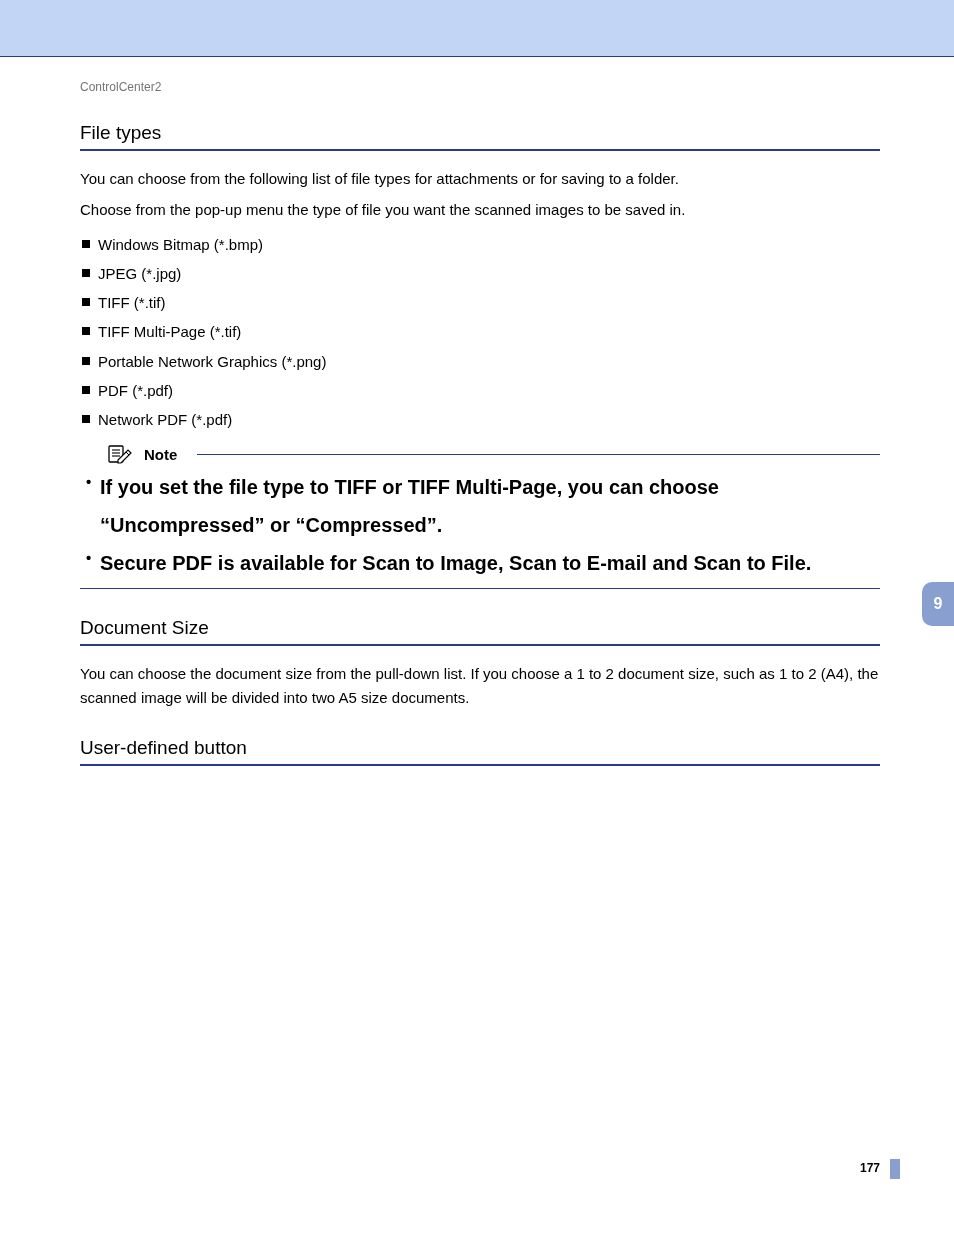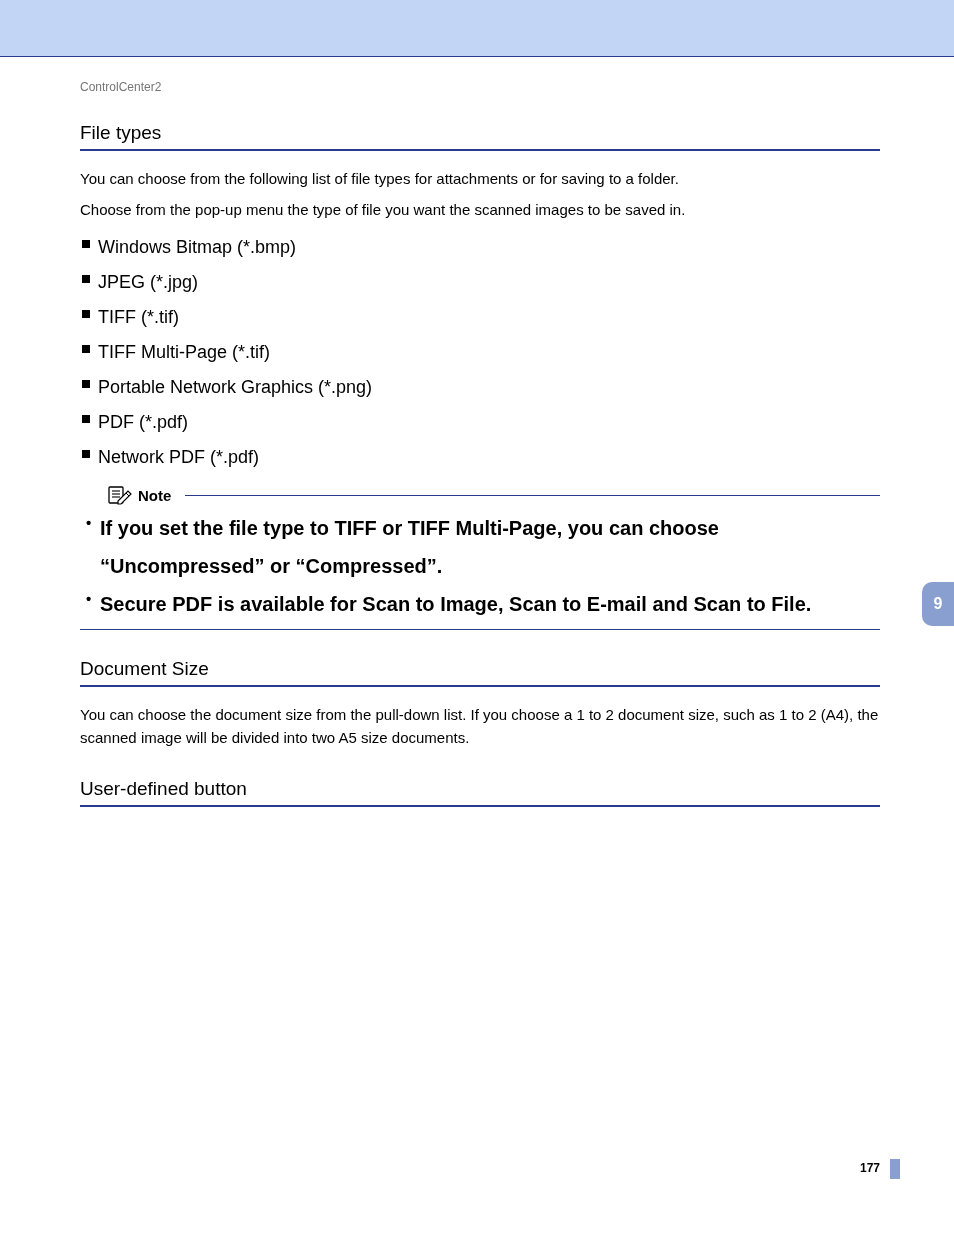--- a/index.html
+++ b/index.html
@@ -52,37 +52,37 @@
   }
   .para b { font-weight: normal; }
   ul.square-list {
     list-style: none;
     margin-top: 4px;
     margin-bottom: 10px;
   }
   ul.square-list li {
     position: relative;
     padding-left: 18px;
-    font-size: 18px;
+    font-size: 15px;
     line-height: 1.95;
   }
   ul.square-list li::before {
     content: "";
     position: absolute;
     left: 2px;
     top: 10px;
     width: 8px;
     height: 8px;
     background: #000;
   }
   .note-block { margin-top: 6px; }
   .note-header {
     display: flex;
     align-items: center;
-    gap: 6px;
+    gap: 12px;
     margin-bottom: 4px;
     padding-left: 28px;
   }
   .note-icon {
     width: 24px; height: 20px;
     flex: 0 0 auto;
   }
   .note-label {
     font-size: 15px;
     font-weight: bold;

